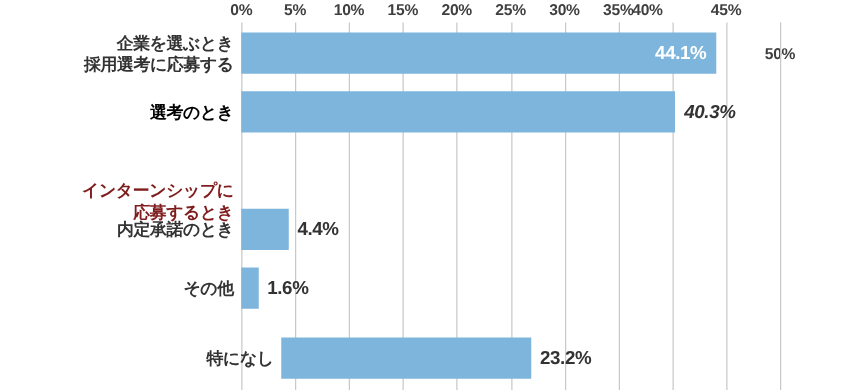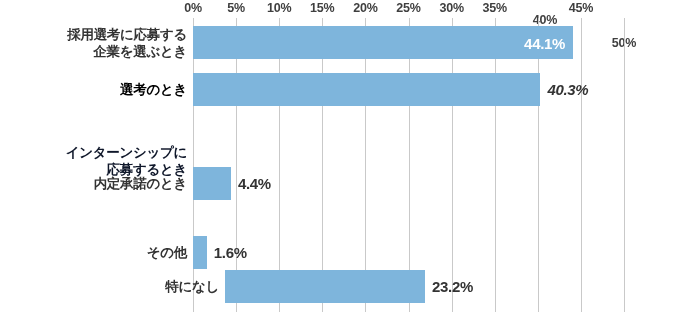--- a/index.html
+++ b/index.html
@@ -123,21 +123,21 @@
 
   <div class="axis-labels">
       <div class="tick-label" style="left: 193px;">0%</div>
       <div class="tick-label" style="left: 236.1px;">5%</div>
       <div class="tick-label" style="left: 279.2px;">10%</div>
       <div class="tick-label" style="left: 322.3px;">15%</div>
       <div class="tick-label" style="left: 365.4px;">20%</div>
       <div class="tick-label" style="left: 408.5px;">25%</div>
       <div class="tick-label" style="left: 451.6px; text-align: right;">30%</div>
       <div class="tick-label" style="left: 494.7px; text-align: center;">35%</div>
-      <div class="tick-label" style="left: 545px; margin-top: 12px;">40%</div>
+      <div class="tick-label" style="left: 518px;">40%</div>
       <div class="tick-label" style="left: 580.9px;">45%</div>
       <div class="tick-label" style="left: 624px; margin-top: 35px;">50%</div>
     </div>
 
   <div class="gridlines">
       <div class="gridline" style="left: 193px; background: rgb(201, 201, 201);"></div>
       <div class="gridline" style="left: 236.1px; background: rgb(201, 201, 201);"></div>
       <div class="gridline" style="left: 279.2px; background: rgb(201, 201, 201);"></div>
       <div class="gridline" style="left: 322.3px; background: rgb(201, 201, 201);"></div>
       <div class="gridline" style="left: 365.4px; background: rgb(201, 201, 201);"></div>
@@ -145,54 +145,54 @@
       <div class="gridline" style="left: 451.6px; background: rgb(201, 201, 201);"></div>
       <div class="gridline" style="left: 494.7px; background: rgb(201, 201, 201);"></div>
       <div class="gridline" style="left: 537.8px; background: rgb(201, 201, 201);"></div>
       <div class="gridline" style="left: 580.9px; background: rgb(201, 201, 201);"></div>
       <div class="gridline" style="left: 624px; background: rgb(201, 201, 201);"></div>
     </div>
 
   <div class="rows">
       <div class="row" style="top: 8px;">
         <div class="cat-label" style="color: rgb(51, 51, 51);">
+          <div>企業を選ぶとき</div>
           <div>採用選考に応募する</div>
-          <div>企業を選ぶとき</div>
         </div>
         <div class="bar-wrap">
           <div class="bar" style="width: 380.142px; height: 33px; background: rgb(126, 181, 220); position: relative;">
             <span class="bar-value inside" style="color: rgb(255, 255, 255);">44.1%</span>
           </div>
         </div>
       </div>
       <div class="row" style="top: 55px;">
         <div class="cat-label" style="color: #000000;">
           <div>選考のとき</div>
         </div>
         <div class="bar-wrap">
           <div class="bar" style="width: 347.386px; height: 33px; background: rgb(126, 181, 220); position: relative;"></div>
           <span class="bar-value outside" style="color: rgb(51, 51, 51); font-style: italic;">40.3%</span>
         </div>
       </div>
       <div class="row" style="top: 102px;">
-        <div class="cat-label" style="color: #0f172a; margin-top: 48px;">
+        <div class="cat-label" style="color: #7f1d1d; margin-top: 48px;">
           <div>インターンシップに</div>
           <div>応募するとき</div>
         </div>
       </div>
       <div class="row" style="top: 149px;">
         <div class="cat-label" style="color: rgb(51, 51, 51);">
           <div>内定承諾のとき</div>
         </div>
         <div class="bar-wrap">
           <div class="bar" style="width: 37.928px; height: 33px; background: rgb(126, 181, 220); position: relative;"></div>
           <span class="bar-value outside" style="color: rgb(51, 51, 51);">4.4%</span>
         </div>
       </div>
-      <div class="row" style="top: 196px; margin-top: 22px;">
+      <div class="row" style="top: 196px;">
         <div class="cat-label" style="color: rgb(51, 51, 51);">
           <div>その他</div>
         </div>
         <div class="bar-wrap">
           <div class="bar" style="width: 13.792px; height: 33px; background: rgb(126, 181, 220); position: relative;"></div>
           <span class="bar-value outside" style="color: rgb(51, 51, 51);">1.6%</span>
         </div>
       </div>
       <div class="row" style="top: 252px; margin-left: 32px;">
         <div class="cat-label" style="color: rgb(51, 51, 51);">

